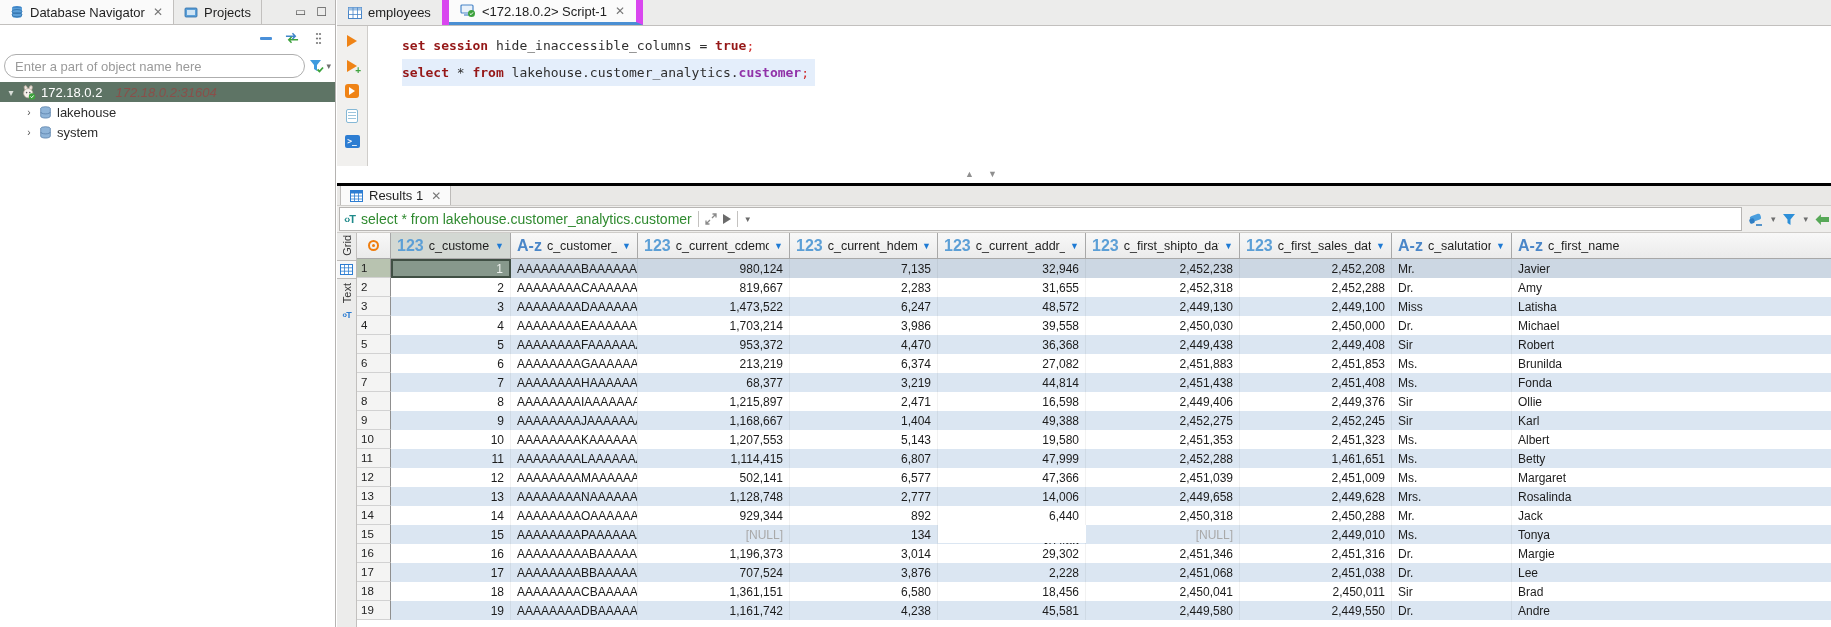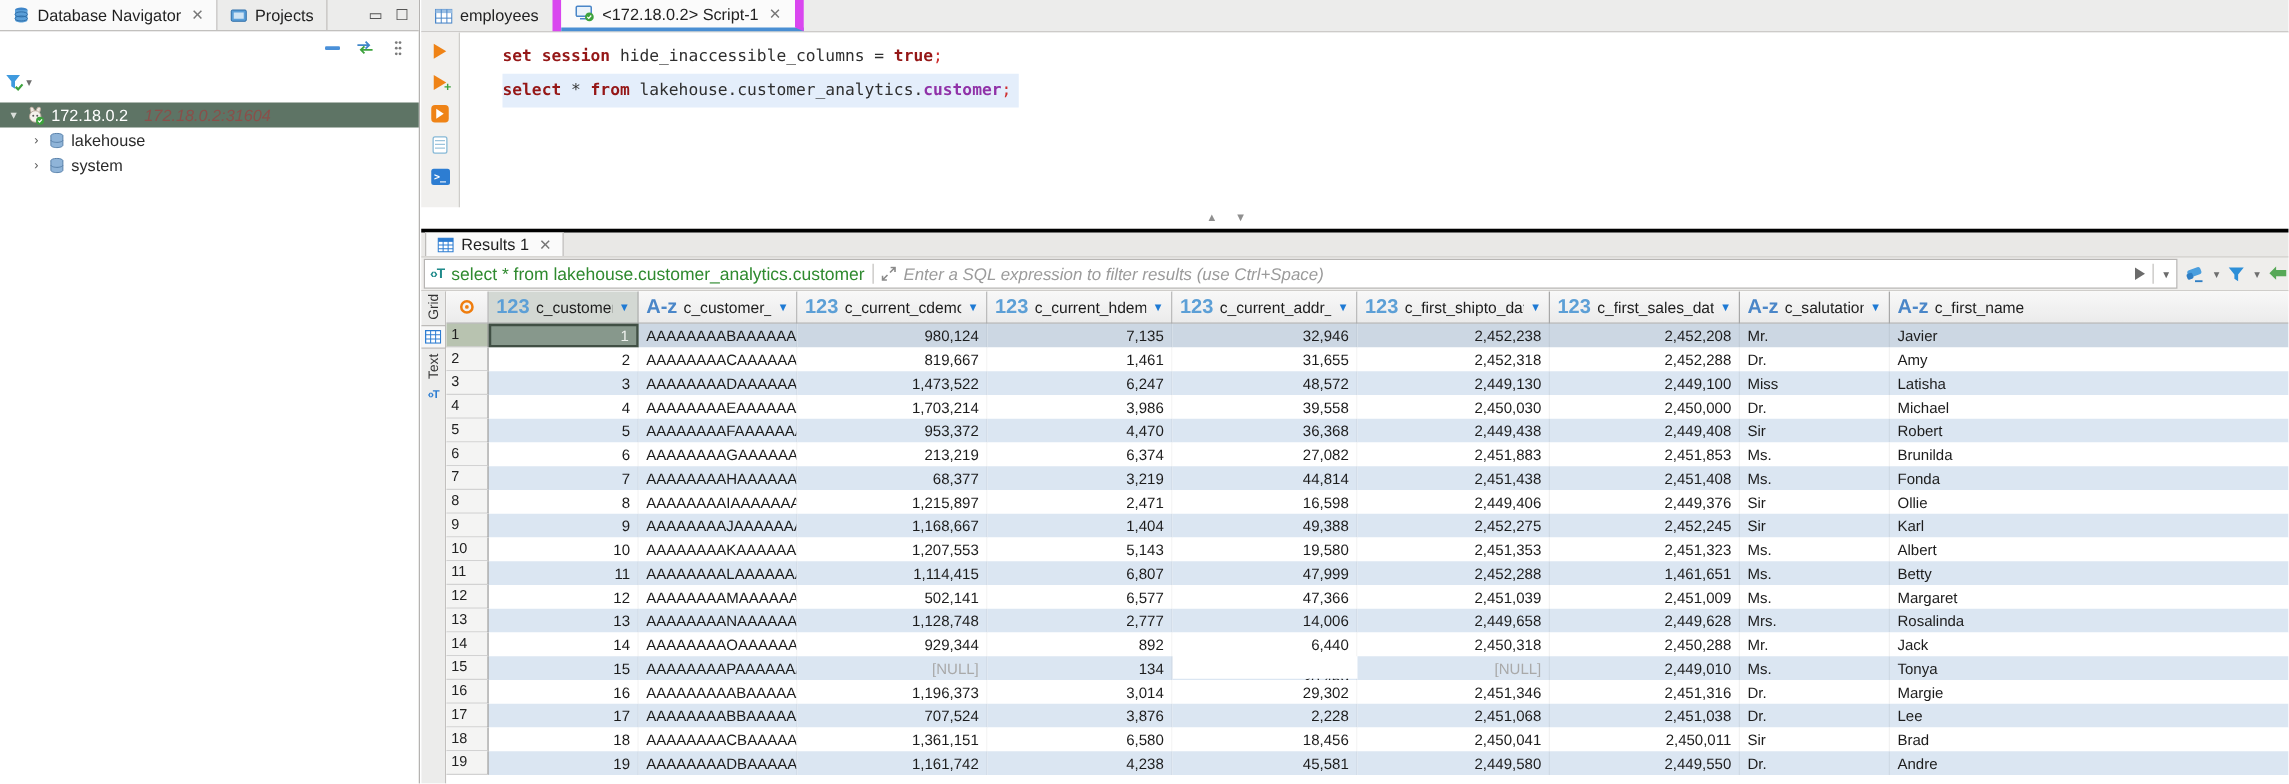--- a/index.html
+++ b/index.html
@@ -156,20 +156,21 @@
               <circle cx="2" cy="6.5" r="1.1"></circle>
               <circle cx="5" cy="6.5" r="1.1"></circle>
               <circle cx="2" cy="11" r="1.1"></circle>
               <circle cx="5" cy="11" r="1.1"></circle>
             </g>
           </svg>
       </span>
     </div>
 
     <div class="search-row">
+      <input class="search-input" placeholder="Enter a part of object name here" style="">
       <span class="search-filter">
         <svg width="15" height="14" viewBox="0 0 15 14">
             <path d="M1 1h11L8 6v6L5 10V6L1 1z" fill="#3f9ade"></path>
             <path d="M8.5 10.5l2 2 3.5-4" stroke="#3da23d" stroke-width="1.8" fill="none"></path>
           </svg>
         <span class="chev">▾</span>
       </span>
     </div>
 
     <div class="tree">
@@ -279,21 +280,20 @@
     </div>
 
     <div class="filter-bar">
       <div class="filter-box">
         <span class="sqlT">‹›T</span>
         <span class="filter-query">select * from lakehouse.customer_analytics.customer</span>
         <span class="vsep"></span>
         <svg width="12" height="12" viewBox="0 0 12 12">
             <path d="M7.5 1h3.5v3.5M11 1L7 5M4.5 11H1V7.5M1 11l4-4" stroke="#8a8a8a" stroke-width="1.3" fill="none"></path>
           </svg>
-        <span class="filter-ph">Enter a SQL expression to filter results (use Ctrl+Space)</span>
         <span class="apply-tri"></span>
         <span class="vsep"></span>
         <span class="dd">▼</span>
       </div>
       <div class="fb-right">
         <svg width="16" height="13" viewBox="0 0 16 13">
             <rect x="2" y="2" width="11" height="6" rx="2" fill="#4a9ede" transform="rotate(-20 7 5)"></rect>
             <rect x="1.5" y="5.5" width="5" height="5" rx="1.5" fill="#2f7ec4" transform="rotate(-20 4 8)"></rect>
             <path d="M8 12h6" stroke="#2f7ec4" stroke-width="1.6"></path>
           </svg>
@@ -386,21 +386,21 @@
               <div class="cell r" style="width: 154px;">2,452,238</div>
               <div class="cell r" style="width: 152px;">2,452,208</div>
               <div class="cell" style="width: 120px;">Mr.</div>
               <div class="cell" style="width: 400px;">Javier</div>
             </div>
             <div class="grid-row even">
               <div class="rownum">2</div>
               <div class="cell r" style="width: 120px;">2</div>
               <div class="cell" style="width: 127px;">AAAAAAAACAAAAAAA</div>
               <div class="cell r" style="width: 152px;">819,667</div>
-              <div class="cell r" style="width: 148px;">1,461</div>
+              <div class="cell r" style="width: 148px;">2,283</div>
               <div class="cell r" style="width: 148px;">31,655</div>
               <div class="cell r" style="width: 154px;">2,452,318</div>
               <div class="cell r" style="width: 152px;">2,452,288</div>
               <div class="cell" style="width: 120px;">Dr.</div>
               <div class="cell" style="width: 400px;">Amy</div>
             </div>
             <div class="grid-row odd">
               <div class="rownum">3</div>
               <div class="cell r" style="width: 120px;">3</div>
               <div class="cell" style="width: 127px;">AAAAAAAADAAAAAAA</div>

